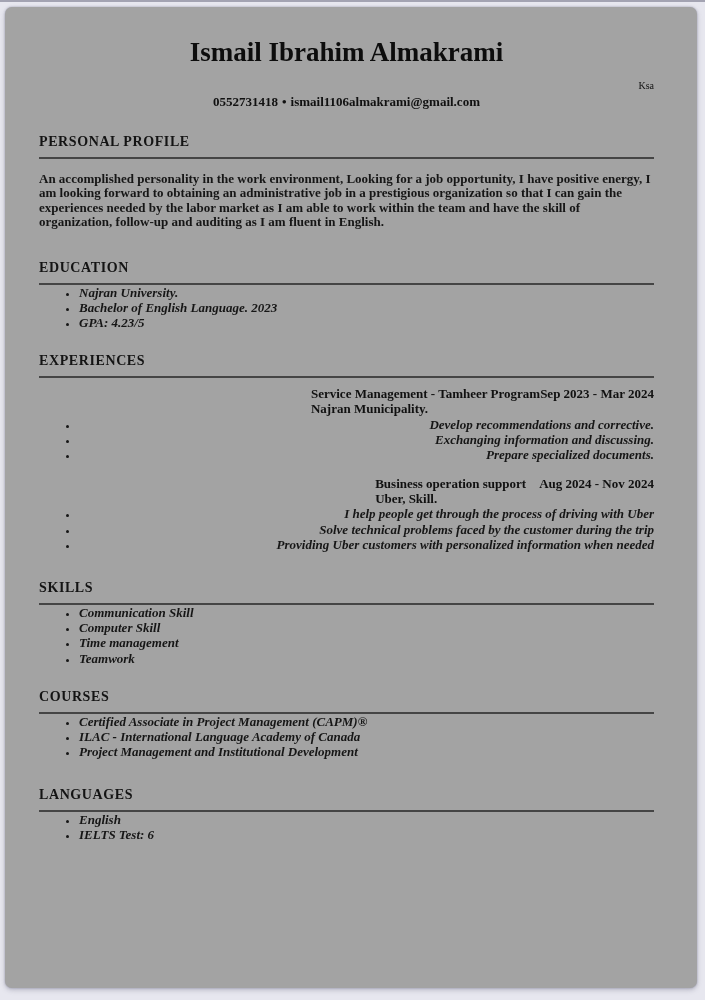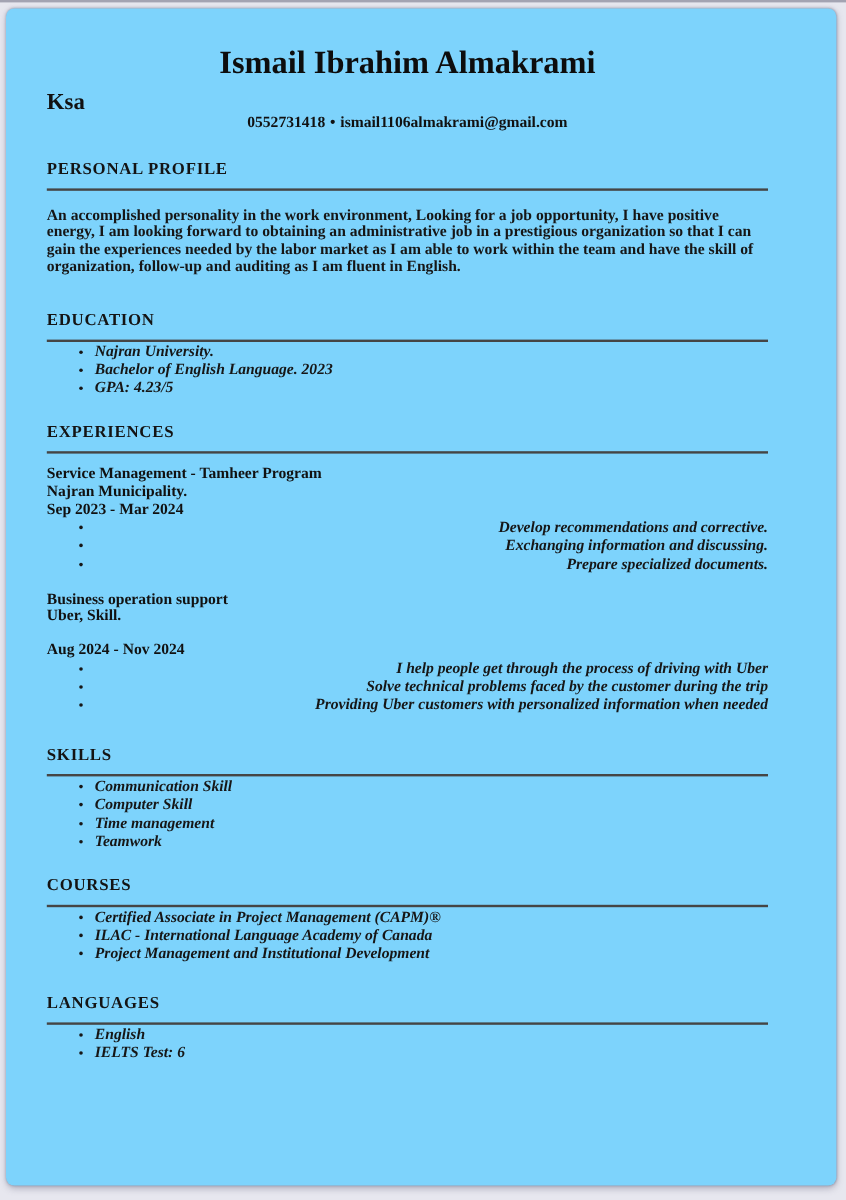--- a/index.html
+++ b/index.html
@@ -16,40 +16,40 @@
     top: 0; left: 0; right: 0;
     height: 2px;
     background: #a3a3b2;
   }
   .page {
     position: absolute;
     left: 5px;
     top: 7px;
     width: 692px;
     height: 981px;
-    background: #7dd3fc;
+    background: #a3a3a3;
     border-radius: 7px;
     box-shadow: 0 0 2px rgba(110,110,135,.55), 0 2px 5px rgba(95,95,120,.35);
     box-sizing: border-box;
-    padding: 30px 57px 0 34px;
+    padding: 30px 43px 0 34px;
     color: #111;
   }
   .name {
     font-size: 27px;
     line-height: 30px;
     font-weight: 700;
     text-align: center;
     margin: 0 0 11px 0;
     color: #0d0d0d;
   }
   .location {
-    font-size: 19px;
+    font-size: 10px;
     line-height: 15px;
-    font-weight: 700;
-    text-align: left;
+    font-weight: 400;
+    text-align: right;
   }
   .contact {
     font-size: 13px;
     line-height: 15px;
     font-weight: 700;
     text-align: center;
     margin-top: 0.5px;
   }
   .contact .sep { padding: 0 4px; }
   .section-heading {
@@ -81,27 +81,26 @@
     font-weight: 700;
     color: #161616;
   }
   ul.bullets li { margin: 0; font-style: italic; }
   ul.bullets li::marker { font-size: 11px; }
   .education-heading { margin-top: 28px; }
   .education-list { margin-top: 12px; }
   .experiences-heading { margin-top: 21px; }
   .job-header {
     display: flex;
-    justify-content: flex-start;
+    justify-content: flex-end;
     align-items: flex-start;
     margin-top: 9px;
     font-size: 13px;
     line-height: 14.6px;
     font-weight: 700;
-    flex-direction: column;
   }
   .job-header.second { margin-top: 15px; gap: 13px; }
   .job-title-block { max-width: 420px; }
   .job-dates { text-align: right; white-space: nowrap; }
   .job-bullets { margin-top: 15px; text-align: right; }
   .courses-heading { margin-top: 21px; }
   .courses-list { margin-top: 12px; }
   .skills-heading { margin-top: 26px; }
   .skills-list { margin-top: 12px; }
   .languages-heading { margin-top: 25px; }

